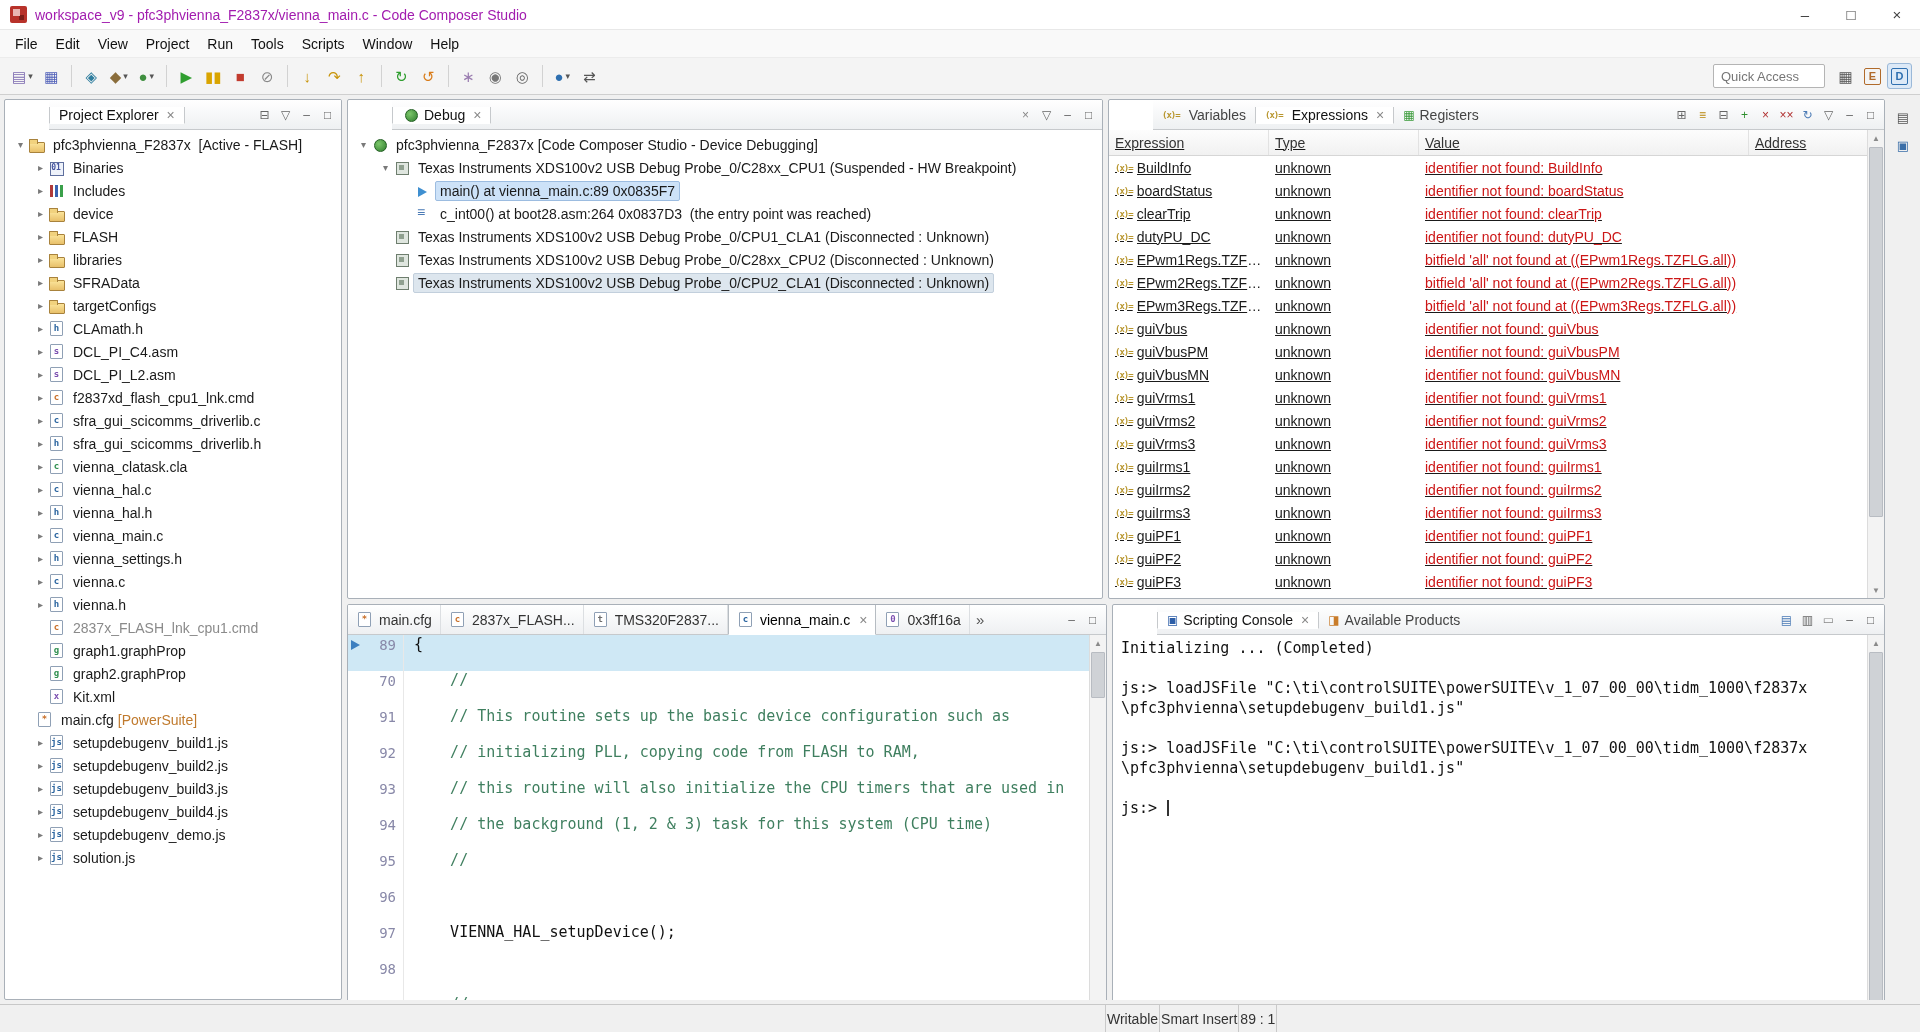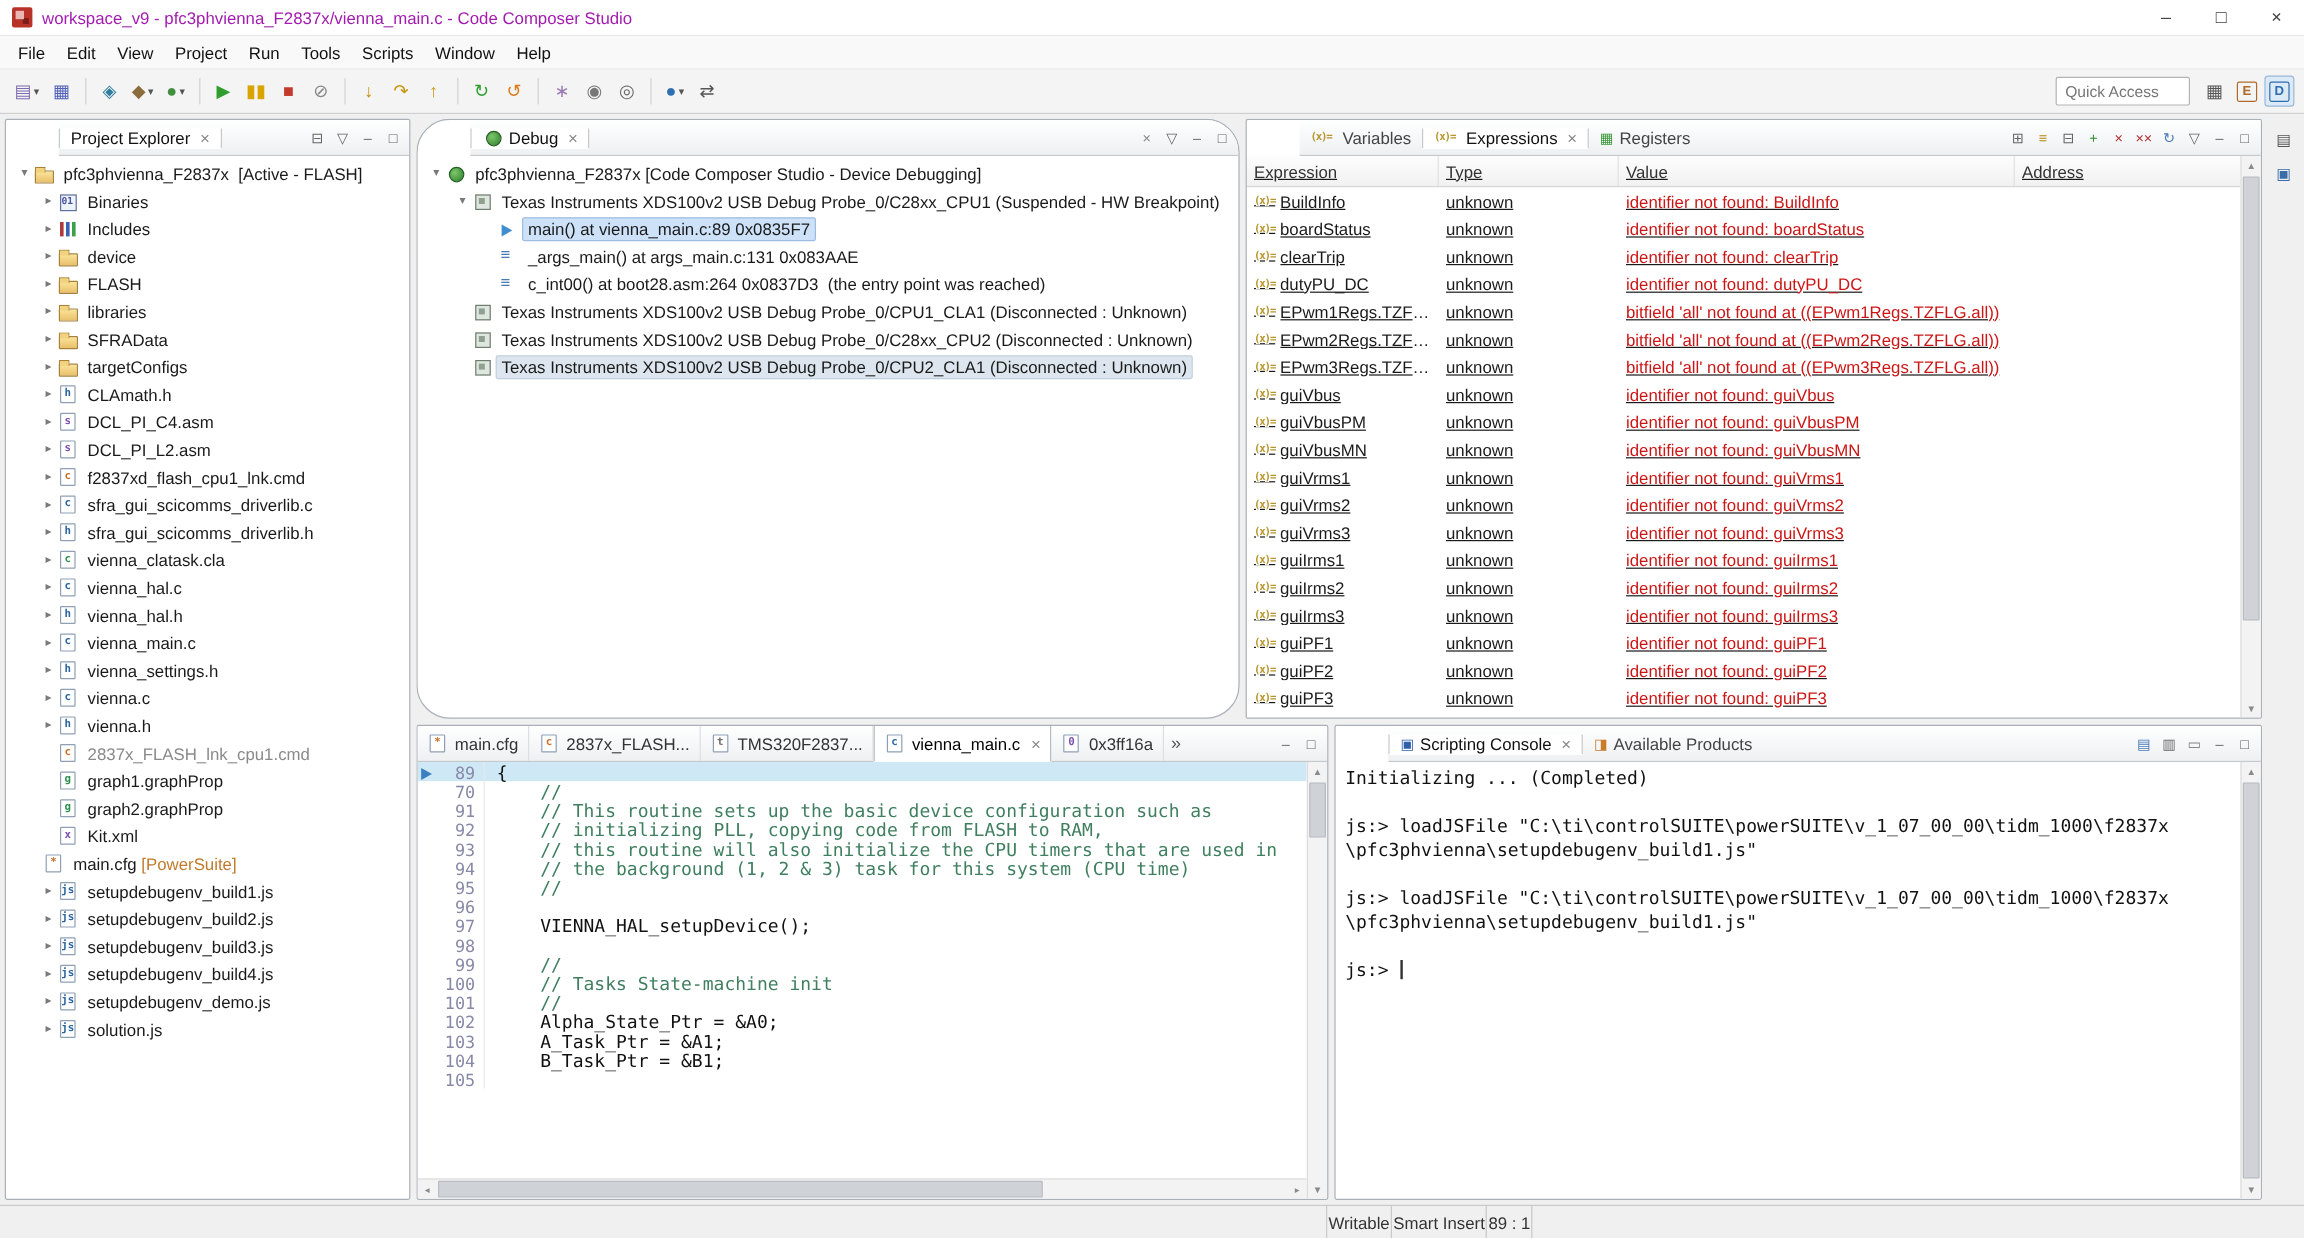--- a/index.html
+++ b/index.html
@@ -35,21 +35,21 @@
   .quick-access { margin-left:auto; width:112px; height:24px; border:1px solid #b4b4b4; background:#fff; color:#767676; display:flex; align-items:center; padding:0 7px; font-size:13px; border-radius:2px; }
   .persp-glyph { width:17px; height:17px; border:1px solid currentColor; border-radius:2px; display:flex; align-items:center; justify-content:center; font-size:11px; font-weight:bold; }
 
   
   .main { flex:1; display:flex; gap:5px; padding:4px; overflow:hidden; }
   .panel { display:flex; flex-direction:column; background:#fff; border:1px solid #a9b0b8; border-radius:2px; overflow:hidden; }
   .left-panel { width:338px; flex:none; }
   .center { flex:1; display:flex; flex-direction:column; gap:5px; overflow:hidden; }
   .top-row { height:500px; flex:none; display:flex; gap:5px; }
   .bottom-row { flex:1; display:flex; gap:5px; }
-  .debug-panel { width:686px; flex:none;border-radius:28px; }
+  .debug-panel { width:756px; flex:none; }
   .watch-panel { flex:1; }
   .editor-panel { width:760px; flex:none; }
   .console-panel { flex:1; }
   .right-strip { width:26px; flex:none; display:flex; flex-direction:column; align-items:center; gap:8px; padding-top:8px; }
   .strip-icon { width:20px; height:20px; display:flex; align-items:center; justify-content:center; font-size:13px; }
 
   
   .panel-hdr { height:30px; flex:none; display:flex; align-items:center; background:linear-gradient(#ffffff,#eef0f2); border-bottom:1px solid #c6c9cc;margin-left:44px; }
   .vtab { display:flex; align-items:center; gap:5px; padding:0 9px; font-size:14px; color:#444; white-space:nowrap; }
   .vtab.active { background:#fff; color:#111; border-left:1px solid #c6c9cc; border-right:1px solid #c6c9cc; border-bottom:1px solid #fff; margin-bottom:-1px; }
@@ -117,21 +117,21 @@
   .hthumb { position:absolute; top:1px; bottom:1px; background:#cfd2d6; border:1px solid #b8bcc2; border-radius:1px; }
 
   
   .etabs { height:30px; flex:none; display:flex; align-items:stretch; background:linear-gradient(#ffffff,#eef0f2); border-bottom:1px solid #c6c9cc; }
   .etab { display:flex; align-items:center; gap:6px; padding:0 8px; font-size:14px; color:#333; border-right:1px solid #dcdfe2; white-space:nowrap; }
   .etab.active { background:#fff; border-left:1px solid #b6bcc2; border-right:1px solid #b6bcc2; border-bottom:1px solid #fff; margin-bottom:-1px; color:#000; }
   .etab-overflow { display:flex; align-items:center; padding:0 6px; color:#555; font-size:15px; }
   .editor-body { flex:1; display:flex; overflow:hidden; }
   .code-col { flex:1; display:flex; flex-direction:column; overflow:hidden; }
   .code-scroll { flex:1; overflow:hidden; background:#fff; }
-  .code-line { display:flex; height:16px; font:15px "DejaVu Sans Mono","Liberation Mono",monospace; white-space:pre; }
+  .code-line { display:flex; height:36px; font:15px "DejaVu Sans Mono","Liberation Mono",monospace; white-space:pre; }
   .code-line.current { background:#cfe8f5; }
   .gutter-cell { width:16px; flex:none; position:relative; }
   .code-line.current .gutter-cell::after { content:""; position:absolute; left:3px; top:5px; width:0; height:0; border-left:9px solid #3c7fc0; border-top:5px solid transparent; border-bottom:5px solid transparent; }
   .lineno { width:40px; flex:none; text-align:right; padding-right:7px; color:#8888a8; font-size:14px; line-height:20px; border-right:1px solid #e8e8e8; }
   .code-text { padding-left:10px; color:#111; }
   .code-text.comment { color:#3f7f5f; }
 
   
   .console-body { flex:1; display:flex; overflow:hidden; }
   .console-text { flex:1; padding:4px 8px; font:15px "DejaVu Sans Mono","Liberation Mono",monospace; color:#111; white-space:pre; overflow:hidden; }
@@ -322,21 +322,20 @@
                 <span class="hicon" style="color:#888888">×</span>
                 <span class="hicon" style="color:#666666">▽</span>
                 <span class="hicon" style="color:#666666">–</span>
                 <span class="hicon" style="color:#666666">□</span>
               </div>
           </div>
           <div class="tree">
               <div class="tree-row" style="padding-left:8px"><span class="twisty">▾</span><span class="ic ic-bug"></span><span class="tree-label">pfc3phvienna_F2837x [Code Composer Studio - Device Debugging]</span></div>
               <div class="tree-row" style="padding-left:30px"><span class="twisty">▾</span><span class="ic ic-chip"></span><span class="tree-label">Texas Instruments XDS100v2 USB Debug Probe_0/C28xx_CPU1 (Suspended - HW Breakpoint)</span></div>
               <div class="tree-row" style="padding-left:52px"><span class="twisty"></span><span class="ic ic-frame-current"></span><span class="tree-label sel-label">main() at vienna_main.c:89 0x0835F7</span></div>
-              <div class="tree-row" style="padding-left:52px"><span class="twisty"></span><span class="ic ic-frame"></span><span class="tree-label">_args_main() at args_main.c:131 0x083AAE</span></div>
               <div class="tree-row" style="padding-left:52px"><span class="twisty"></span><span class="ic ic-frame"></span><span class="tree-label">c_int00() at boot28.asm:264 0x0837D3  (the entry point was reached)</span></div>
               <div class="tree-row" style="padding-left:30px"><span class="twisty"></span><span class="ic ic-chip"></span><span class="tree-label">Texas Instruments XDS100v2 USB Debug Probe_0/CPU1_CLA1 (Disconnected : Unknown)</span></div>
               <div class="tree-row" style="padding-left:30px"><span class="twisty"></span><span class="ic ic-chip"></span><span class="tree-label">Texas Instruments XDS100v2 USB Debug Probe_0/C28xx_CPU2 (Disconnected : Unknown)</span></div>
               <div class="tree-row" style="padding-left:30px"><span class="twisty"></span><span class="ic ic-chip"></span><span class="tree-label hl-label">Texas Instruments XDS100v2 USB Debug Probe_0/CPU2_CLA1 (Disconnected : Unknown)</span></div>
             </div>
         </div>
 
         <div class="panel watch-panel">
           <div class="panel-hdr">
             <div style="display:flex;align-items:stretch;">

